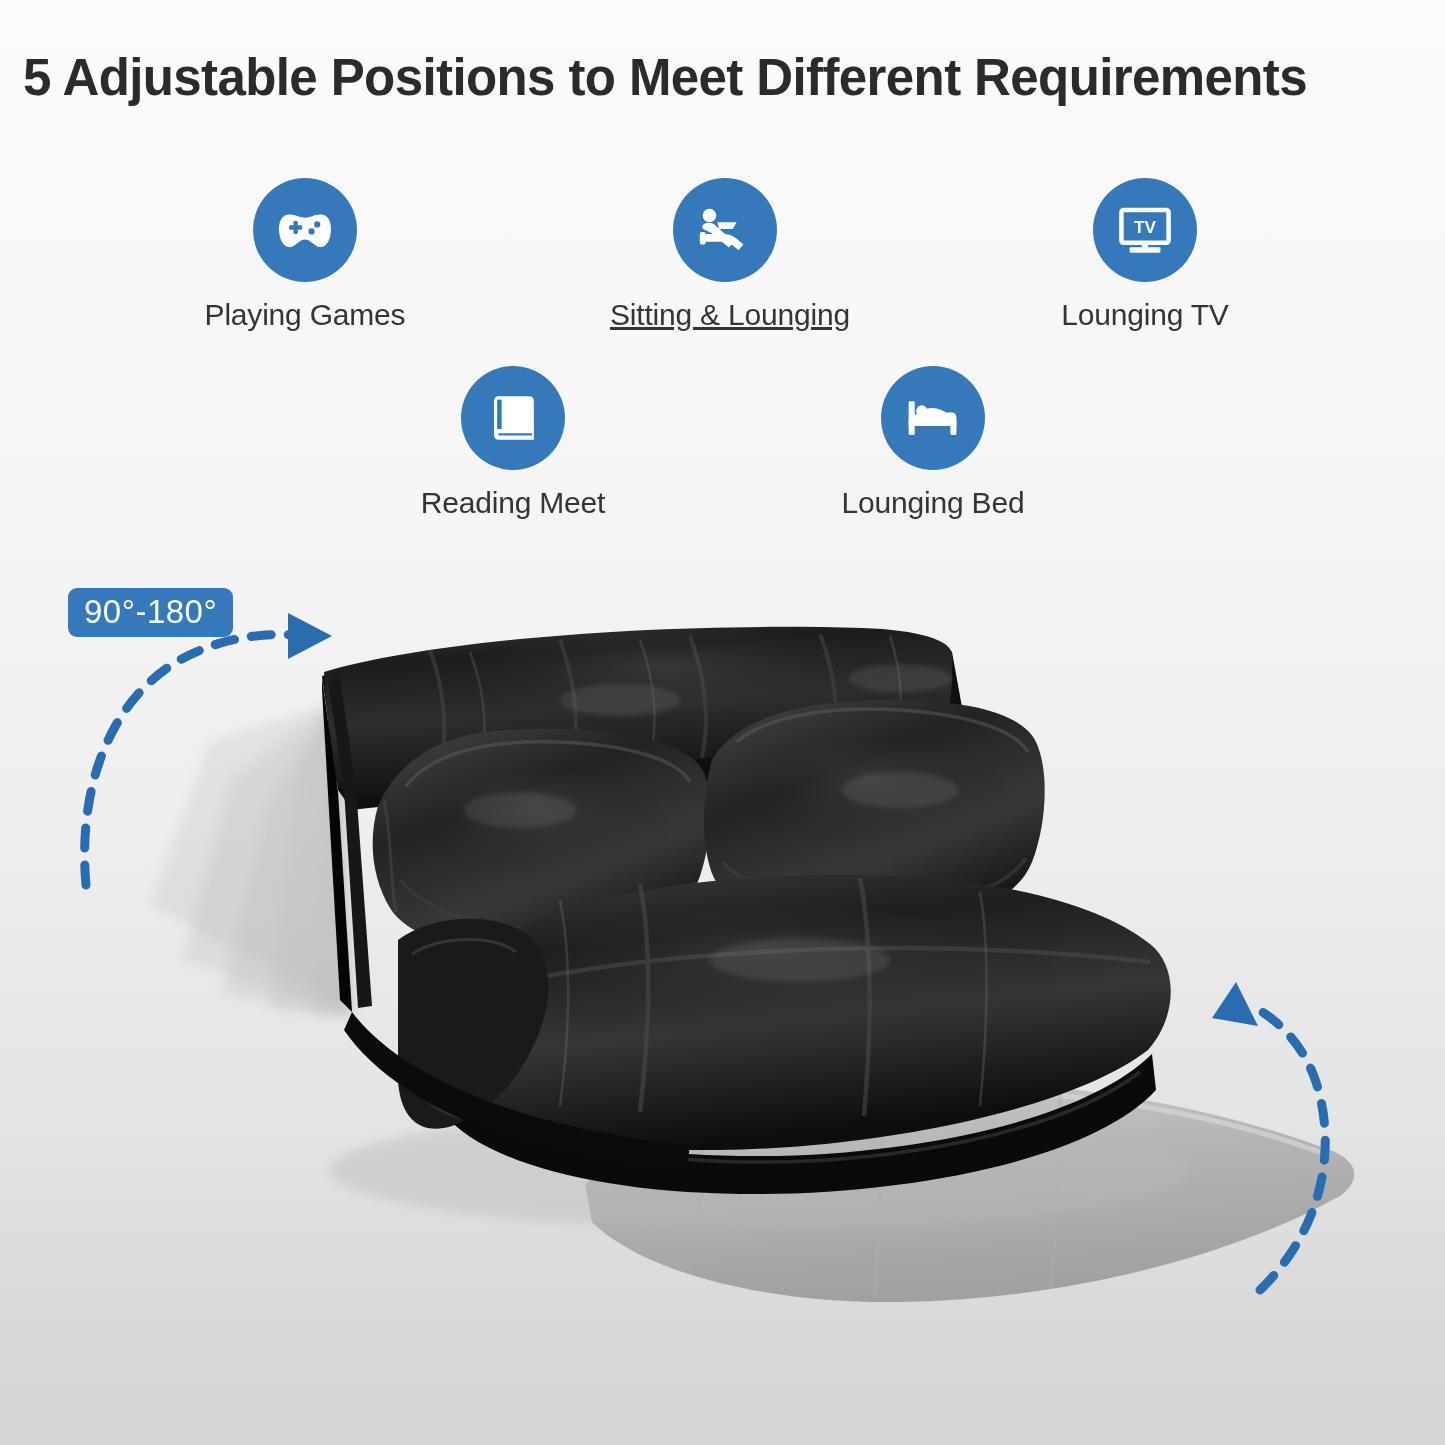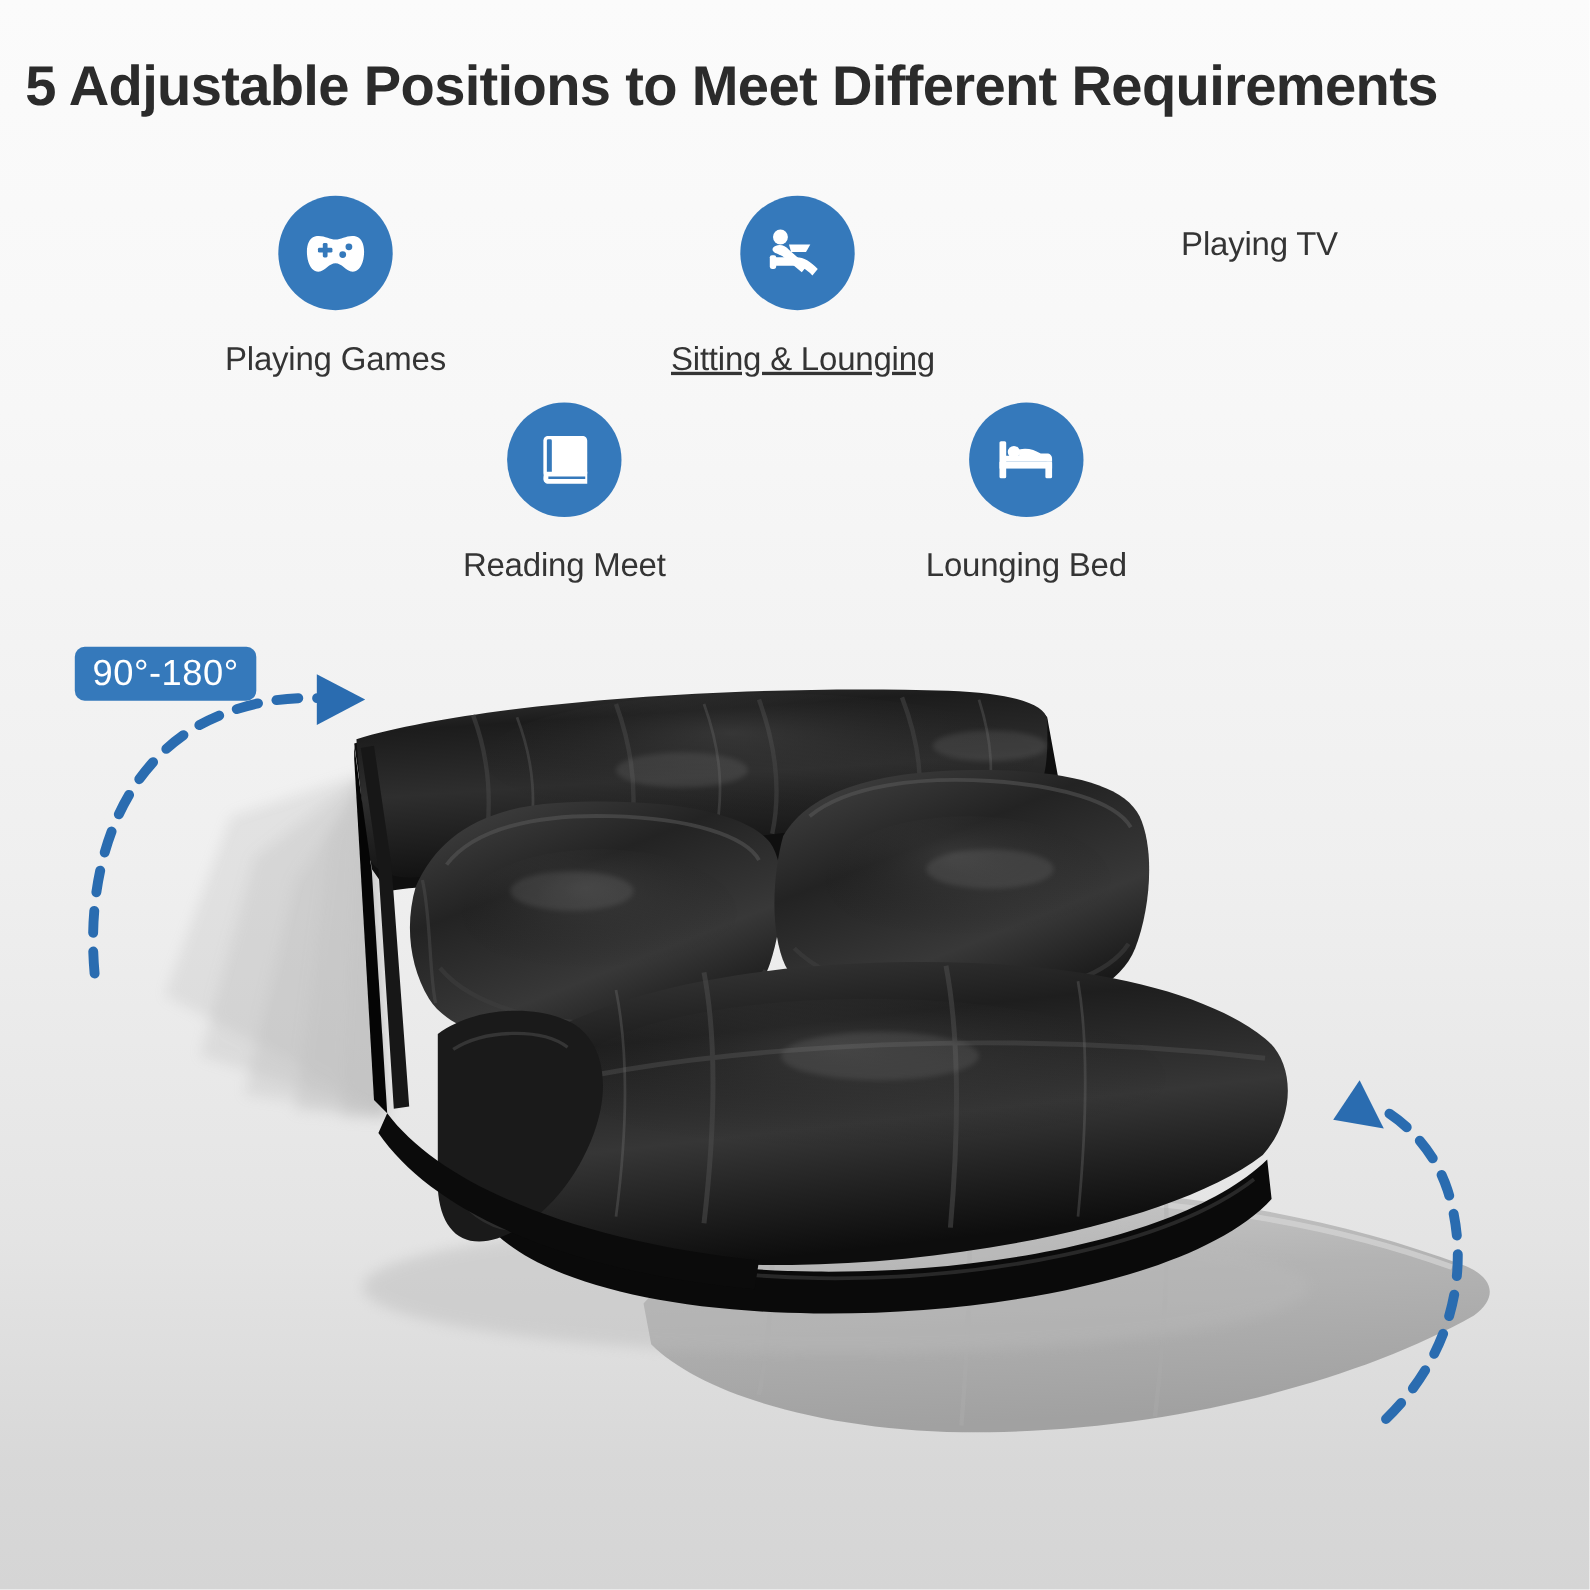--- a/index.html
+++ b/index.html
@@ -34,21 +34,21 @@
     text-align:center;
   }
   .feature .circle {
     width:104px; height:104px;
     border-radius:50%;
     margin:0 auto;
     position:relative;
     display:flex; align-items:center; justify-content:center;
   }
   .feature .flabel {
-    margin-top:28px;
+    margin-top:16px;
     font-size:30px;
     color:#343434;
     white-space:nowrap;
     letter-spacing:-0.2px;
   }
 
   
   #feat-games    { top:178px; left:190px; }
   #feat-lounging { top:178px; left:610px; }
   #feat-tv       { top:178px; left:1030px; }
@@ -266,21 +266,29 @@
       <path fill="#ffffff" d="M9,27 C13,23 20,24 24,29 L41,44 L36,50 L18,35 C12,32 7,31 9,27 Z"></path>
       <path fill="#ffffff" d="M24,24 L44,24 L40,31 L26,31 Z"></path>
       <path fill="#ffffff" d="M8,36 L31,36 C38,36 44,40 51,47 L46,53 C40,47 35,44 30,44 L8,44 Z"></path>
       <rect x="6" y="34" width="6" height="13" rx="2" fill="#ffffff"></rect>
     </svg>
   </div>
   <div class="flabel" style="color: rgb(52, 52, 52); text-decoration: underline;">Sitting &amp; Lounging</div>
 </div>
 
 <div class="feature" id="feat-tv">
-  <div class="flabel" style="color: rgb(52, 52, 52);">Playing TV</div>
+  <div class="circle" style="background: rgb(53, 121, 187);">
+    <svg width="58" height="58" viewBox="0 0 64 64">
+      <rect x="6" y="10" width="52" height="36" rx="2.5" fill="none" stroke="#ffffff" stroke-width="5"></rect>
+      <rect x="28.5" y="46" width="7" height="7" fill="#ffffff"></rect>
+      <rect x="15" y="51" width="34" height="6" rx="1.5" fill="#ffffff"></rect>
+      <text x="32" y="35" text-anchor="middle" font-family="'Liberation Sans',sans-serif" font-size="19" font-weight="bold" fill="#ffffff">TV</text>
+    </svg>
+  </div>
+  <div class="flabel" style="color: rgb(52, 52, 52);">Lounging TV</div>
 </div>
 
 <div class="feature" id="feat-books">
   <div class="circle" style="background: rgb(53, 121, 187);">
     <svg width="58" height="58" viewBox="0 0 64 64">
       <path fill="#ffffff" d="M16,8 L50,8 C53,8 55,10 55,13 L55,45 C55,48 53,50 50,50
         L16,50 C13,50 11,48 11,45 L11,13 C11,10 13,8 16,8 Z"></path>
       <rect x="14.5" y="11.5" width="5" height="35" rx="1.5" fill="#3579bb"></rect>
       <path fill="#ffffff" d="M14,44 L55,44 L55,56 L16,56 C13,56 11,54 11,51 C11,47 12,44 14,44 Z"></path>
       <path d="M16,50 L53,50" stroke="#3579bb" stroke-width="2.6" fill="none"></path>

